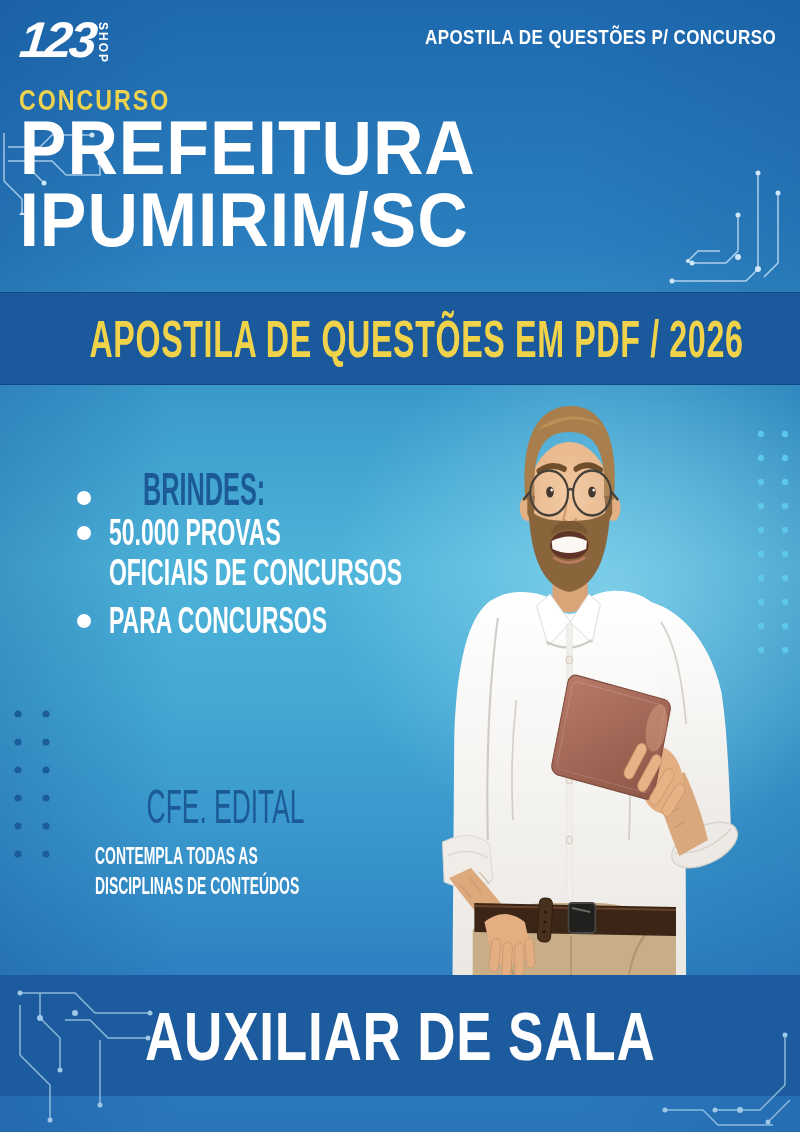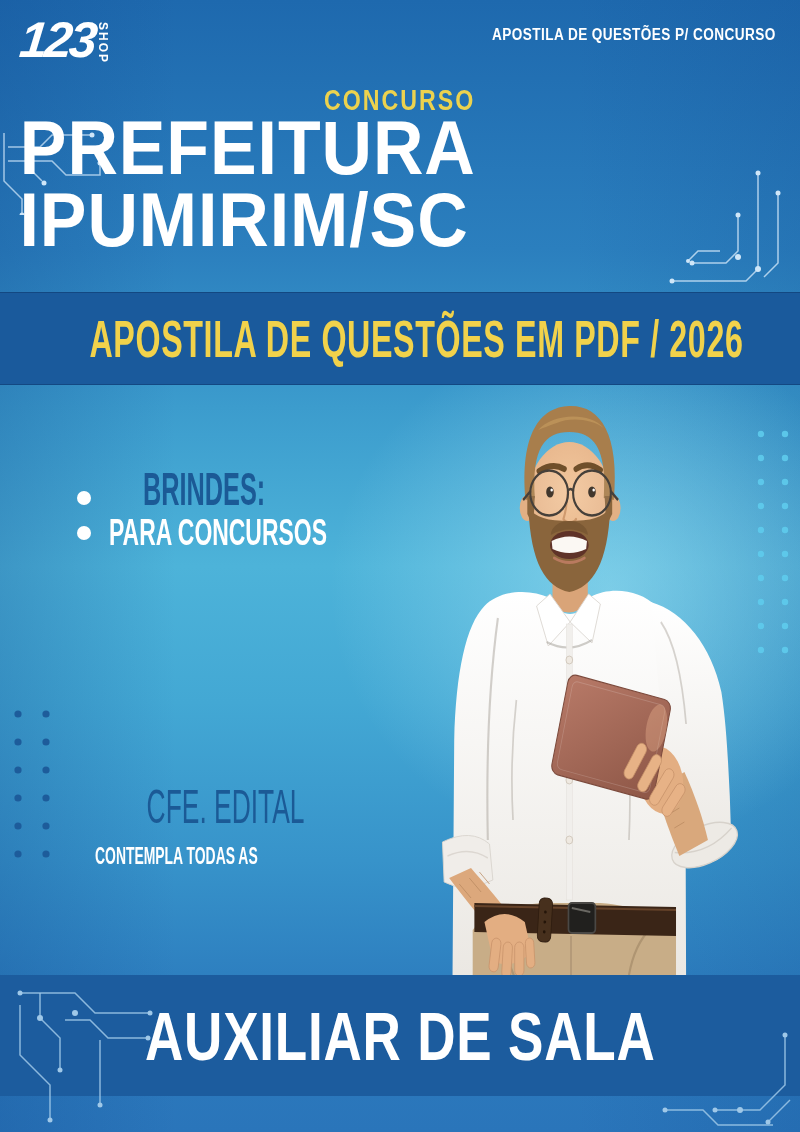--- a/index.html
+++ b/index.html
@@ -12,23 +12,23 @@
     background:linear-gradient(90deg,rgba(18,76,146,.28) 0%,rgba(18,76,146,0) 22%,rgba(18,76,146,0) 72%,rgba(18,76,146,.20) 100%);}
   .glow{position:absolute;z-index:1;left:330px;top:330px;width:560px;height:520px;
     background:radial-gradient(closest-side,rgba(165,230,246,.55),rgba(165,230,246,0));}
   .abs{position:absolute;}
   .cond{display:inline-block;white-space:nowrap;}
   
   .logo{left:20px;top:12px;z-index:4;color:#fff;display:flex;align-items:flex-start;}
   .logo-num{font-size:50px;font-weight:bold;font-style:italic;letter-spacing:-3px;transform:skewX(-6deg);line-height:56px;}
   .logo-shop{writing-mode:vertical-rl;font-size:12px;font-weight:bold;letter-spacing:2px;margin-left:2px;margin-top:10px;}
   
-  .tagline{right:24px;top:26px;z-index:4;color:#fff;font-size:16px;font-weight:bold;text-align:right;}
+  .tagline{right:24px;top:26px;z-index:4;color:#fff;font-size:20px;font-weight:bold;text-align:right;}
   .tagline .cond{transform:scaleX(.85);transform-origin:right center;letter-spacing:.5px;}
-  .kicker{left:0;right:0;top:84px;z-index:4;text-align:center;color:#ecd24e;font-size:29px;font-weight:bold;}
+  .kicker{left:0;right:0;top:84px;z-index:4;color:#ecd24e;font-size:29px;font-weight:bold;}
   .kicker .cond{transform:scaleX(.8);letter-spacing:2.5px;}
   .title{left:0;right:0;top:112px;z-index:4;text-align:left;color:#fff;font-weight:bold;font-size:76px;line-height:72px;}
   .title .cond{transform:scaleX(.92);letter-spacing:1px;}
   
   .band{left:0;right:0;top:292px;height:91px;z-index:4;background:#1a5a9c;
     border-top:1px solid rgba(10,50,100,.45);border-bottom:1px solid rgba(10,50,100,.45);
     display:flex;align-items:center;justify-content:center;padding-left:32px;}
   .band-text{color:#f1d24b;font-size:52px;font-weight:bold;}
   .band-text .cond{transform:scaleX(.62);letter-spacing:1px;}
   
@@ -141,28 +141,36 @@
   </div>
 
   <div class="abs gifts-h"><span class="cond">BRINDES:</span></div>
   <ul class="abs gifts">
     <li>
       <span class="bullet"></span>
     </li>
     <li>
       <span class="bullet"></span>
       <div>
+        <div class="gift-line"><span class="cond">50.000 PROVAS</span></div>
+        <div class="gift-line"><span class="cond">OFICIAIS DE CONCURSOS</span></div>
+      </div>
+    </li>
+    <li>
+      <span class="bullet"></span>
+      <div>
         <div class="gift-line"><span class="cond">PARA CONCURSOS</span></div>
       </div>
     </li>
   </ul>
 
   <div class="abs edital-h"><span class="cond">CFE. EDITAL</span></div>
   <div class="abs edital-t">
     <div><span class="cond">CONTEMPLA TODAS AS</span></div>
+    <div><span class="cond">DISCIPLINAS DE CONTEÚDOS</span></div>
   </div>
 
   <svg class="abs man" width="395" height="573" viewBox="405 402 800 975" preserveAspectRatio="none">
     <svg x="405" y="402" width="800" height="975" viewBox="405 402 395 573">
     <defs>
       <linearGradient id="shirtG" x1="0" y1="0" x2="0" y2="1">
         <stop offset="0" stop-color="#ffffff"></stop>
             <stop offset="1" stop-color="#ebe8e3"></stop>
       </linearGradient>
       <radialGradient id="faceG" cx=".5" cy=".42" r=".65">

